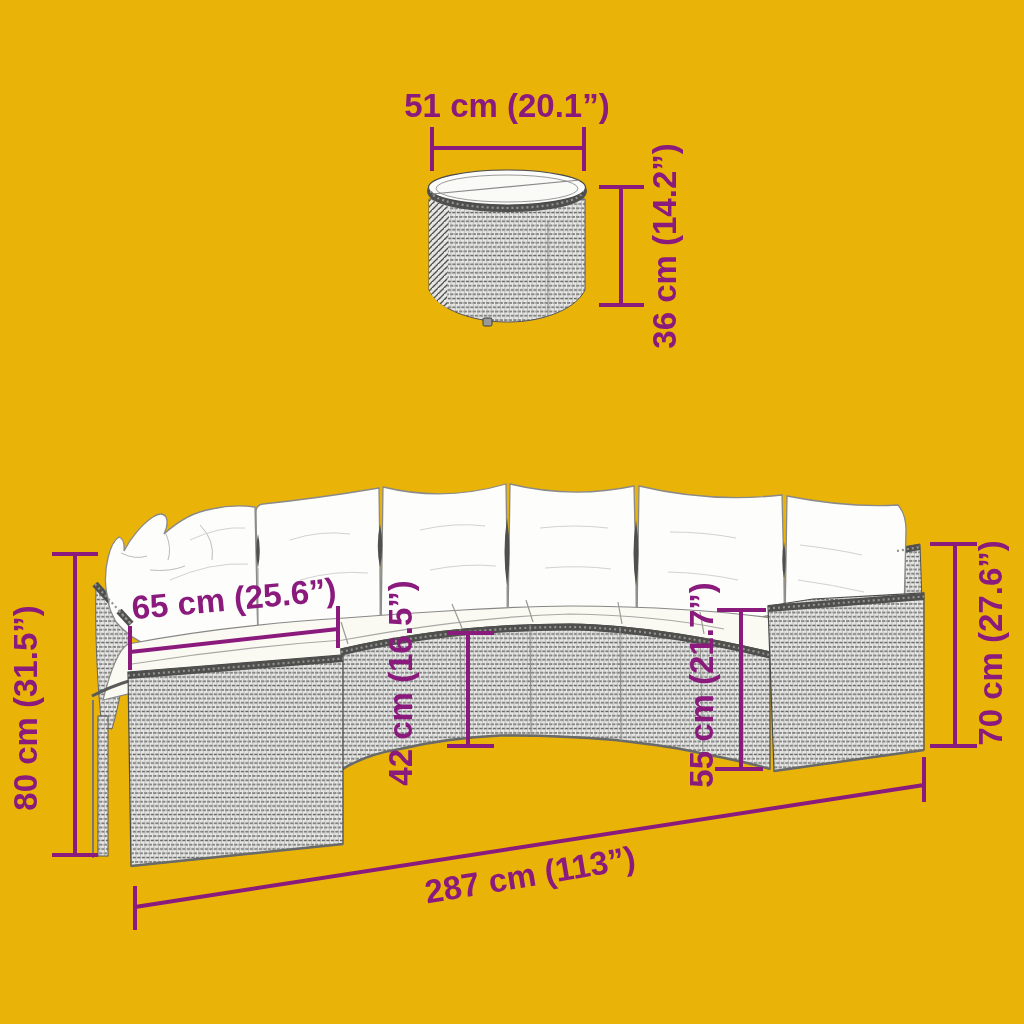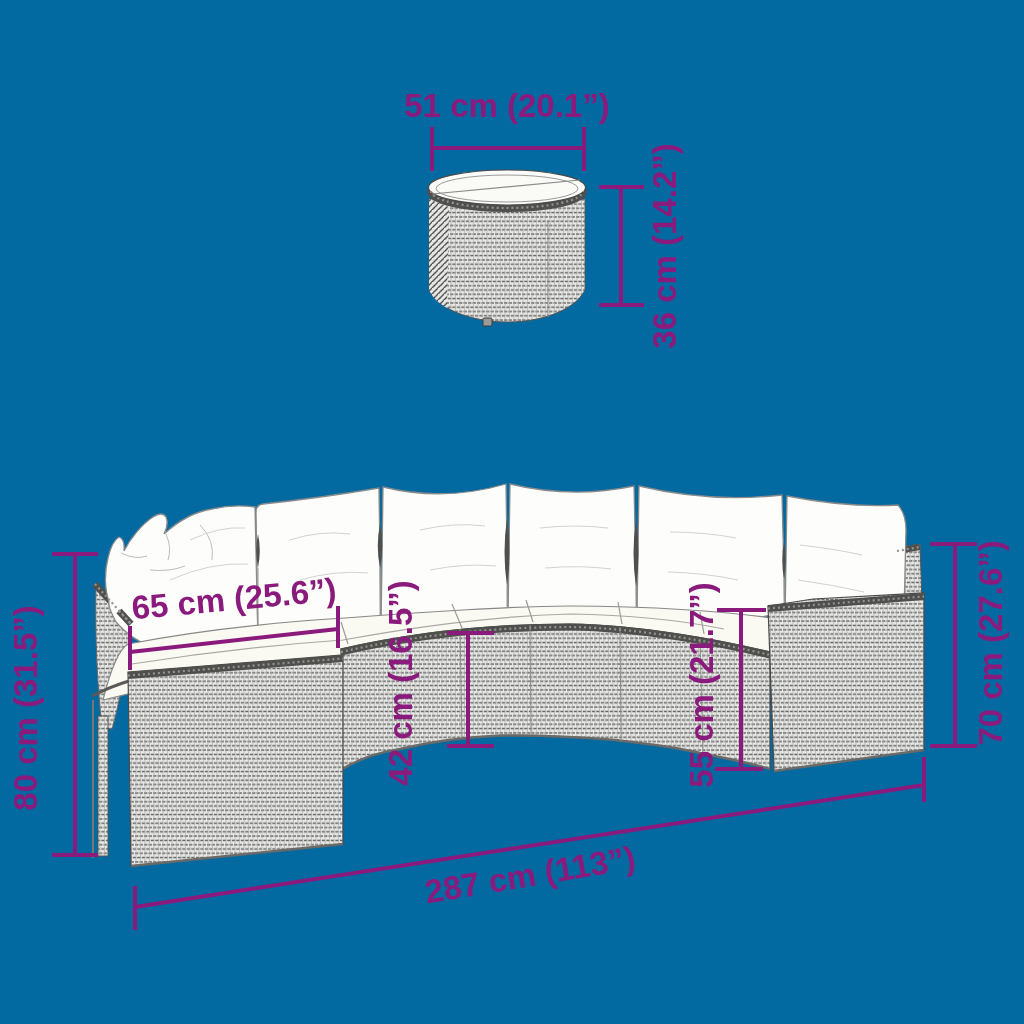--- a/index.html
+++ b/index.html
@@ -1,16 +1,16 @@
 <!DOCTYPE html>
 <html><head>
 <meta charset="utf-8">
 <style>
   html,body{margin:0;padding:0;background:#ffffff;}
-  #page{width:1024px;height:1024px;position:relative;overflow:hidden;background:#0369a1;
+  #page{width:1024px;height:1024px;position:relative;overflow:hidden;background:#eab308;
         font-family:"Liberation Sans", sans-serif;}
   svg{position:absolute;left:0;top:0;}
   text{font-family:"Liberation Sans", sans-serif;font-weight:bold;fill:#8B1A7D;}
 </style>
 </head>
 <body>
 <div id="page">
 <svg width="1024" height="1024" viewBox="0 0 1024 1024">
 <defs>
 

